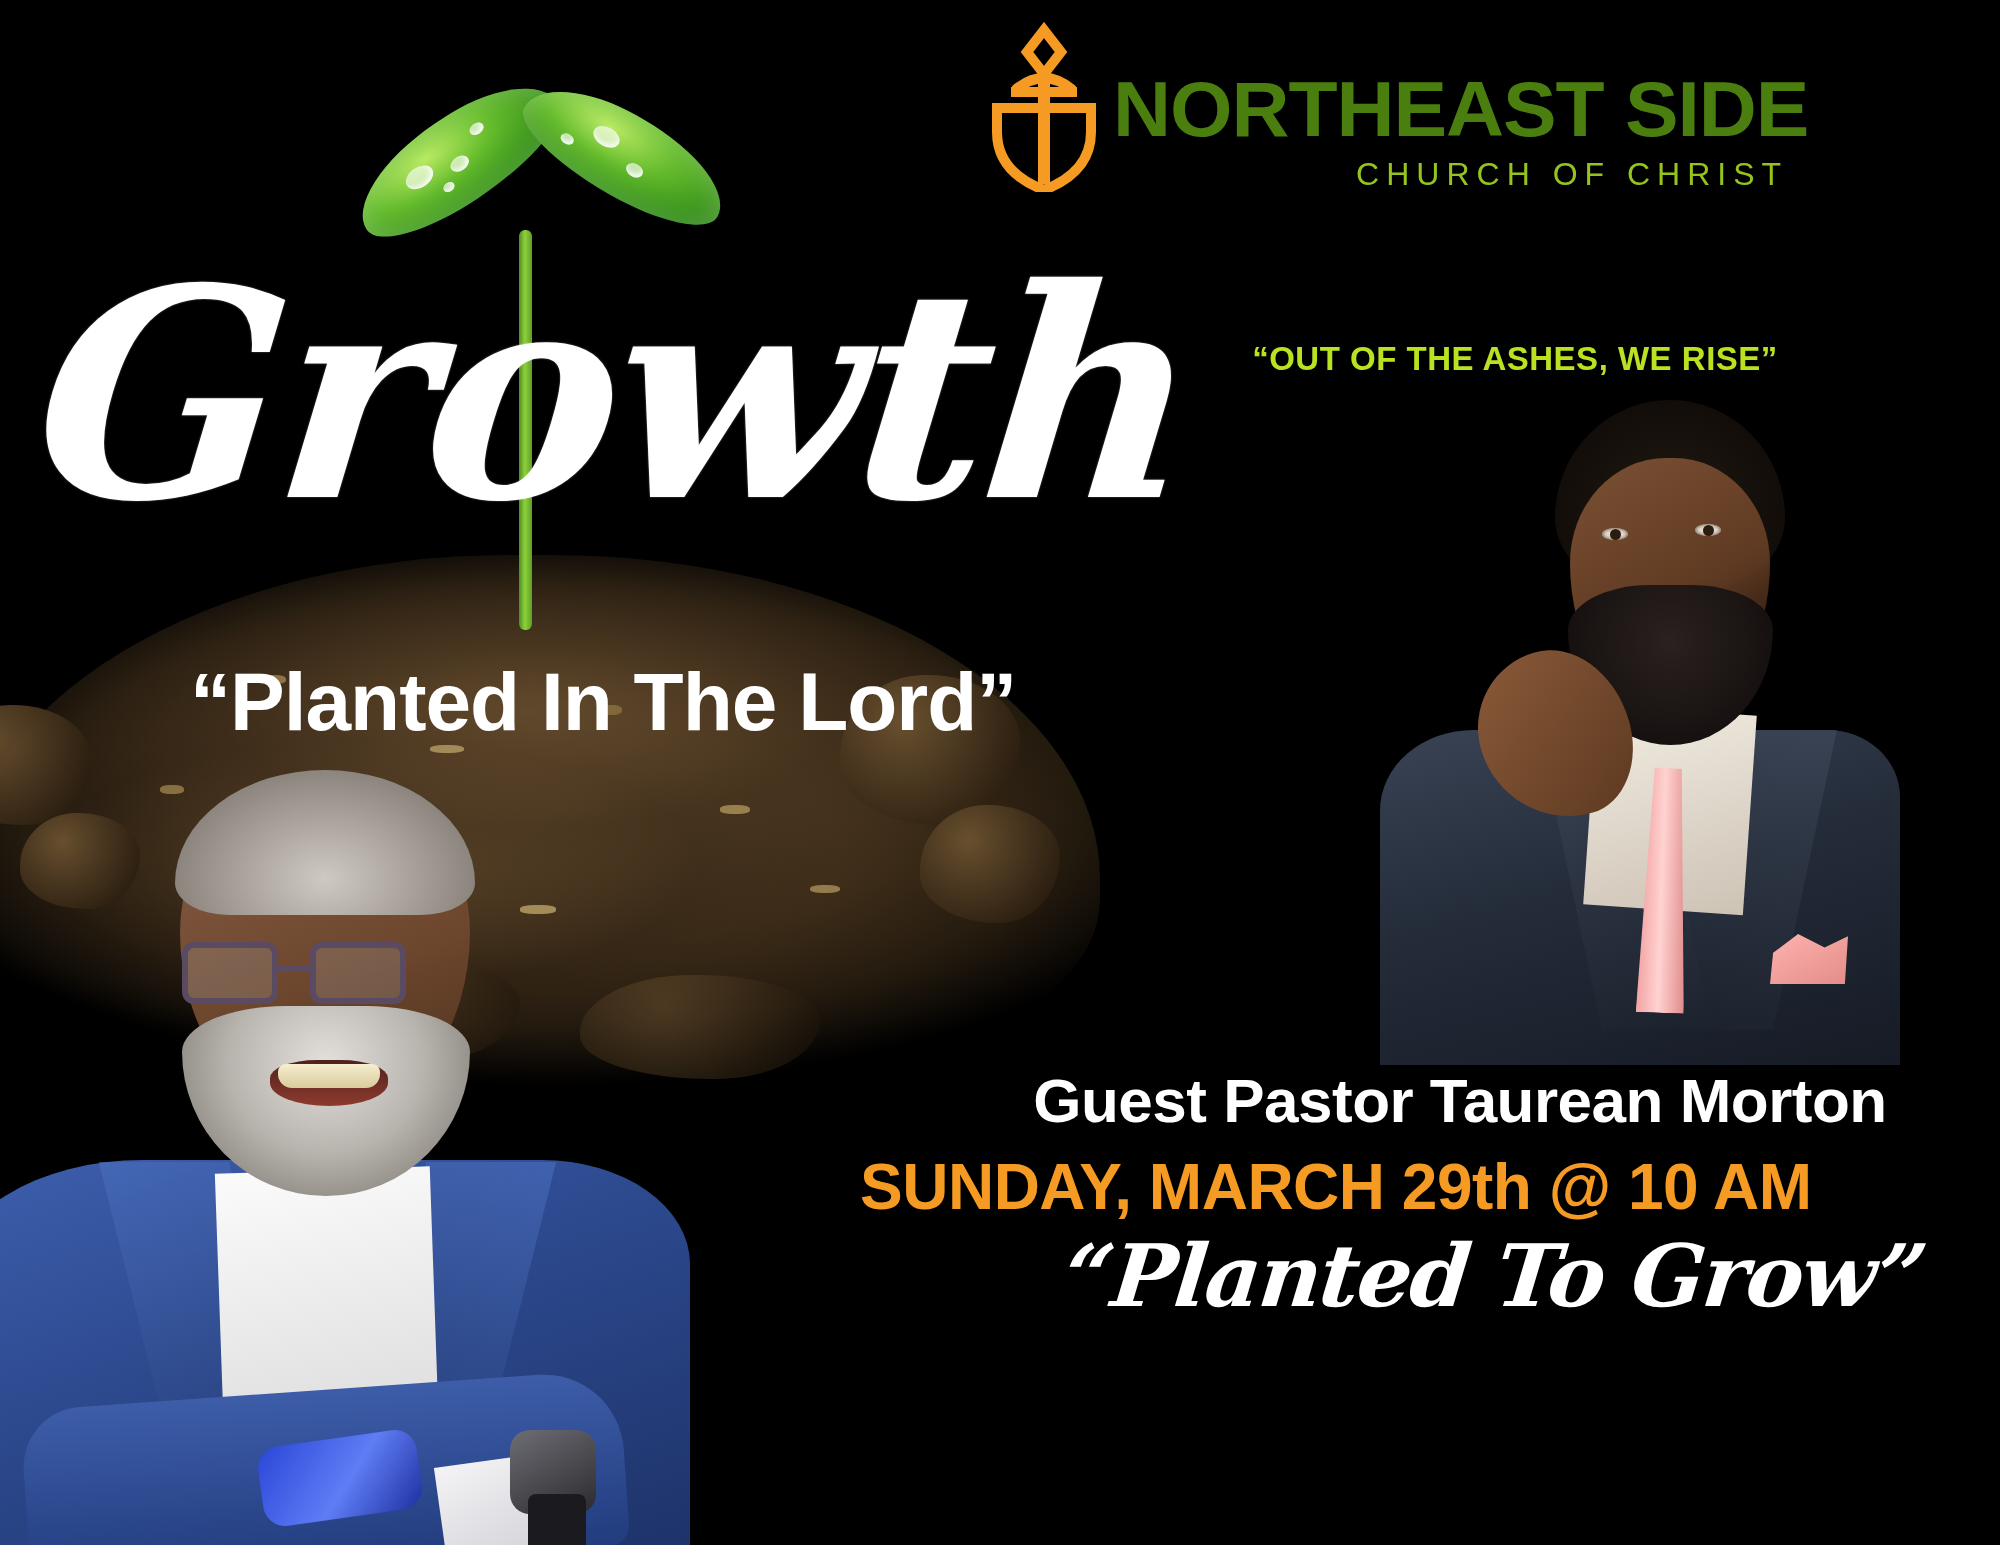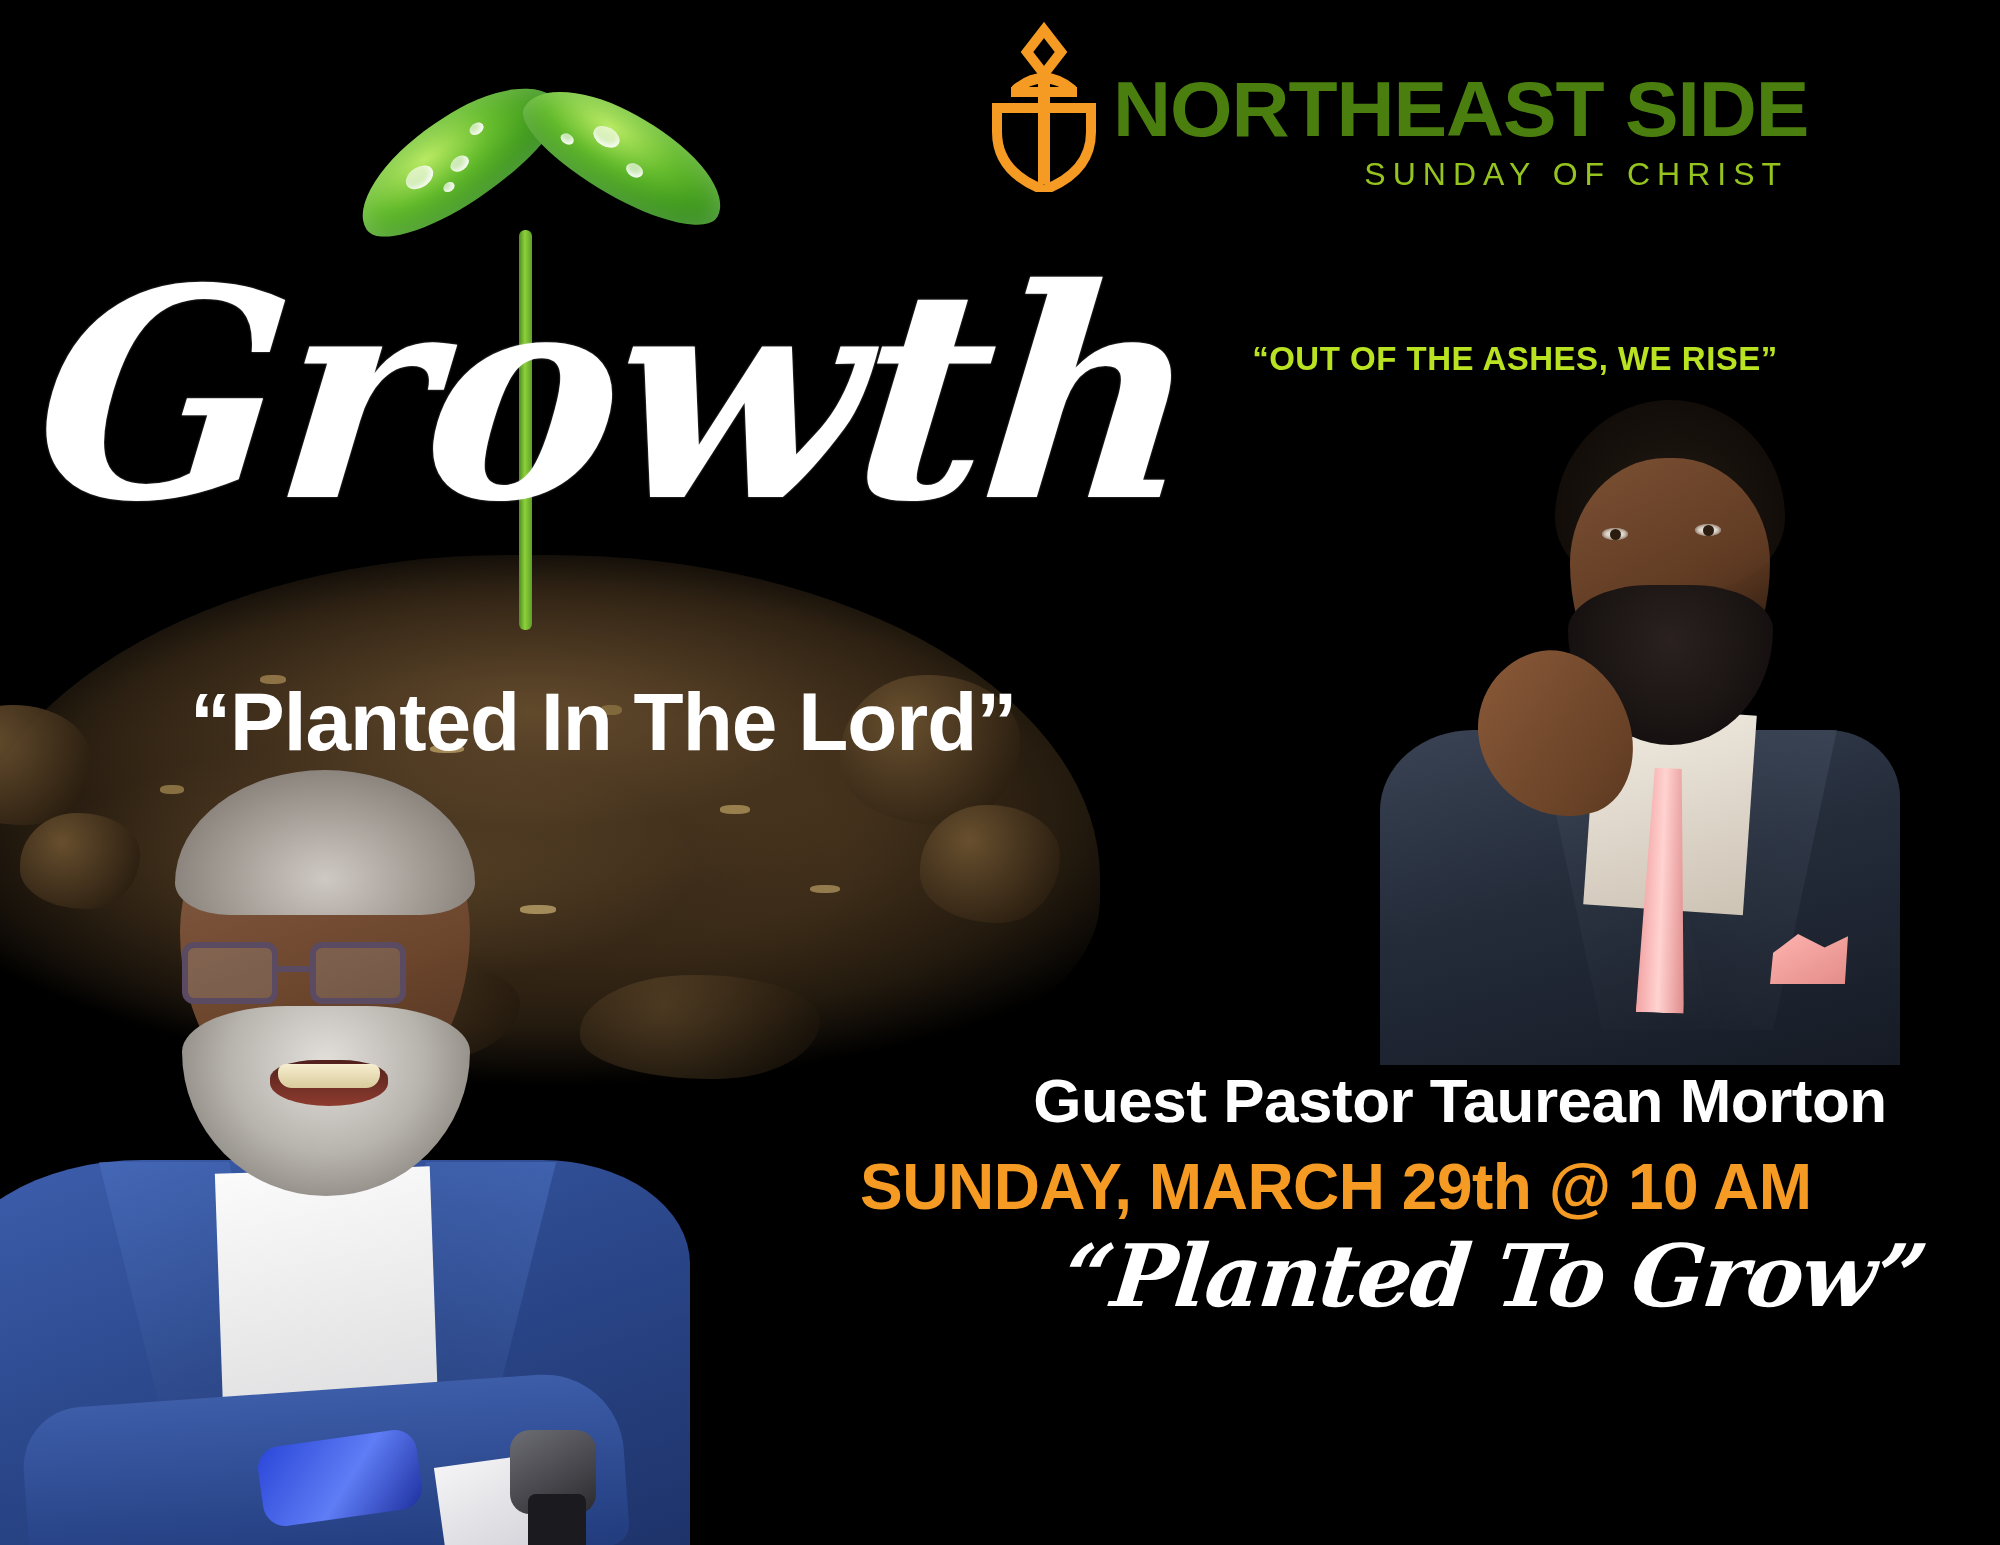--- a/index.html
+++ b/index.html
@@ -89,21 +89,21 @@
   .growth{
     position:absolute;left:40px;top:250px;
     font-family:"DejaVu Serif", serif;
     font-style:italic;font-weight:bold;
     font-size:290px;line-height:1;color:#ffffff;
     letter-spacing:-6px;
     transform:skewX(-6deg);
     text-shadow:0 0 2px rgba(255,255,255,.4);
   }
   .planted-lord{
-    position:absolute;left:190px;top:675px;
+    position:absolute;left:190px;top:655px;
     font-size:82px;font-weight:bold;color:#ffffff;
     white-space:nowrap;letter-spacing:-1px;
   }
 
   
   .pastor-photo{position:absolute;left:1340px;top:400px;width:620px;height:660px;}
   .p-hair{position:absolute;left:215px;top:0px;width:230px;height:190px;
     background:radial-gradient(ellipse at 50% 60%, #221a14 0%, #120d09 70%, #000 100%);
     border-radius:50% 50% 38% 38% / 62% 62% 38% 38%;}
   .p-face{position:absolute;left:230px;top:58px;width:200px;height:250px;
@@ -249,21 +249,21 @@
           <path d="M12 86 L106 86 L106 110 Q106 150 59 168 Q12 150 12 110 Z"></path>
           <path d="M59 8 L76 30 L59 52 L42 30 Z"></path>
           <path d="M30 68 Q59 44 88 68"></path>
           <path d="M26 70 L92 70"></path>
         </g>
         <rect x="53" y="44" width="12" height="118" fill="#f59b23"></rect>
       </svg>
     </div>
     <div class="brand-text">
       <div class="brand-name">NORTHEAST SIDE</div>
-      <div class="brand-sub">SUNDAY OF CHRIST</div>
+      <div class="brand-sub">CHURCH OF CHRIST</div>
     </div>
   </div>
 
   <div class="revival-tag">“OUT OF THE ASHES, WE RISE”</div>
 
   <div class="growth">Growth</div>
   <div class="planted-lord">“Planted In The Lord”</div>
 
   <div class="pastor-photo">
     <div class="p-suit"></div>

